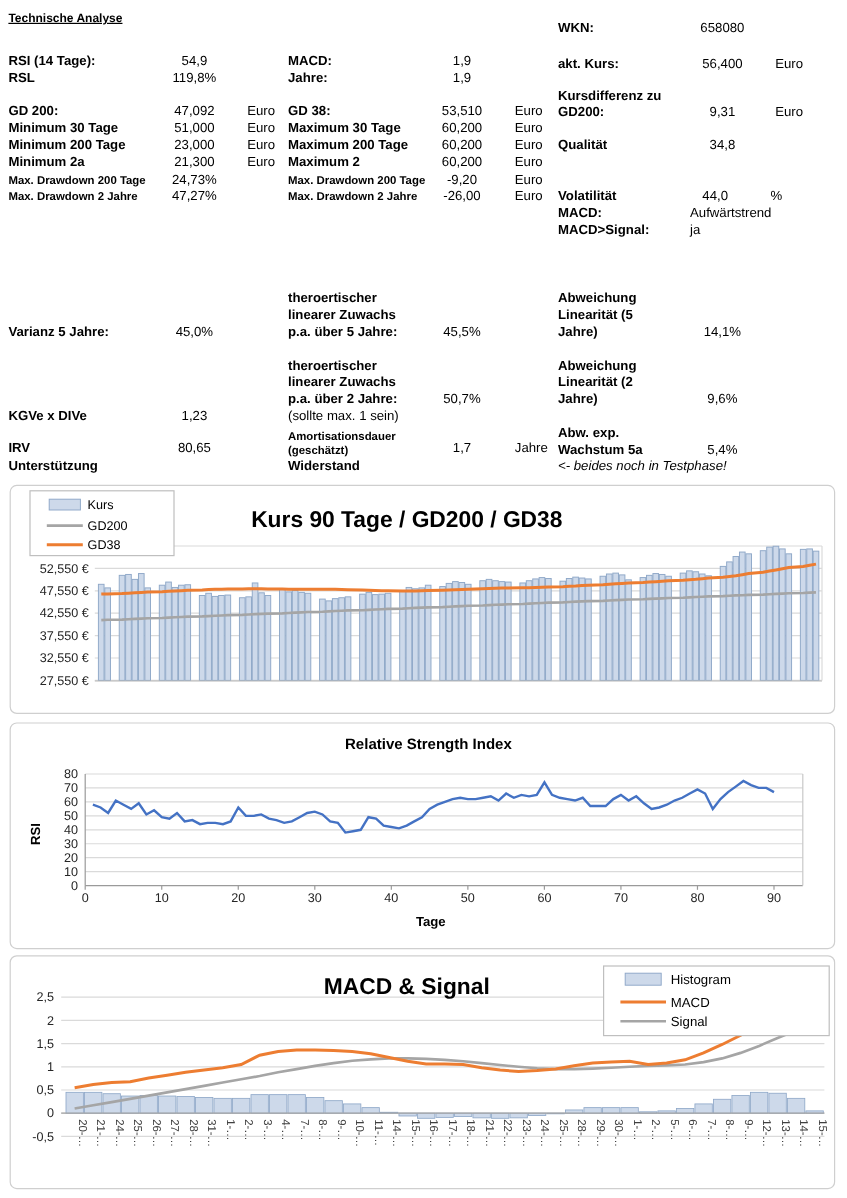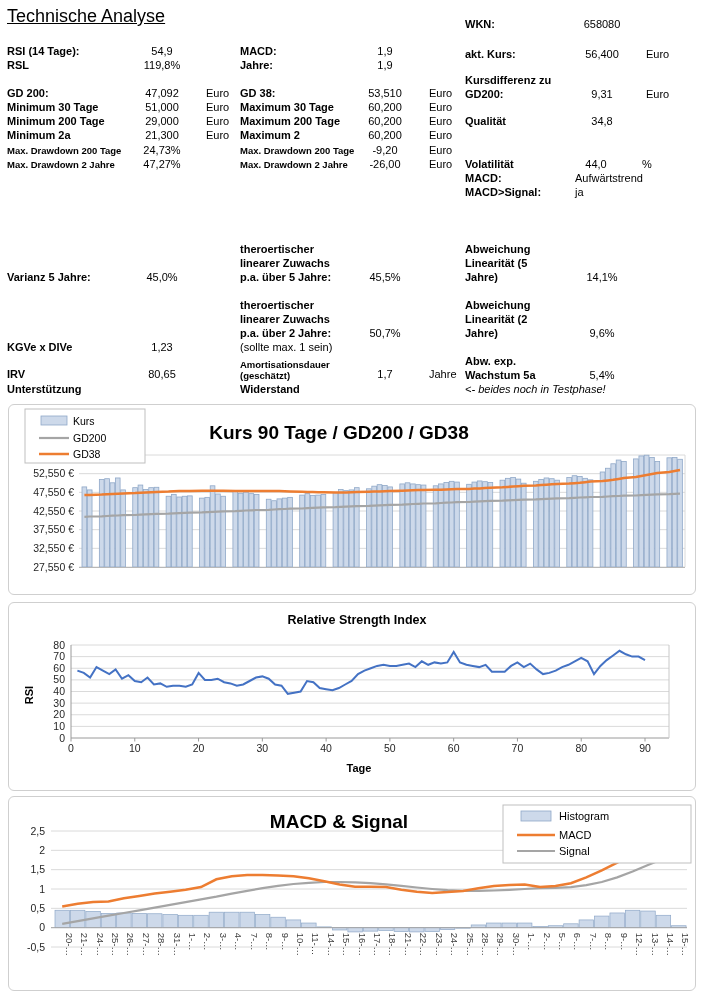--- a/index.html
+++ b/index.html
@@ -3,21 +3,21 @@
 <meta charset="utf-8">
 <style>
   html,body{margin:0;padding:0}
   body{width:706px;height:998px;background:#fff;position:relative;
        font-family:"Liberation Sans",sans-serif;color:#000;overflow:hidden}
   .c{position:absolute;white-space:nowrap;font-size:11px;line-height:12px}
   .b{font-weight:bold}
   .sm{font-size:9.5px}
   .it{font-style:italic}
   .vr{width:80px;text-align:center}
-  .pagetitle{font-size:18px;font-weight:normal;text-decoration:underline}
+  .pagetitle{font-size:10px;font-weight:bold;text-decoration:underline}
   .panel{position:absolute;left:8px;width:688px;background:#fff;
          border:1px solid #cfcfcf;border-radius:6px;box-sizing:border-box}
   svg{display:block}
 </style>
 </head>
 <body>
 
 <span class="c pagetitle" style="left:7px;top:10px">Technische Analyse</span>
 <span class="c b" style="left:465px;top:18px">WKN:</span>
 <span class="c vr" style="left:562px;top:18px">658080</span>
@@ -47,21 +47,21 @@
 <span class="c" style="left:429px;top:87px">Euro</span>
 
 <span class="c b" style="left:7px;top:101px">Minimum 30 Tage</span>
 <span class="c vr" style="left:122px;top:101px">51,000</span>
 <span class="c" style="left:206px;top:101px">Euro</span>
 <span class="c b" style="left:240px;top:101px">Maximum 30 Tage</span>
 <span class="c vr" style="left:345px;top:101px">60,200</span>
 <span class="c" style="left:429px;top:101px">Euro</span>
 
 <span class="c b" style="left:7px;top:115px">Minimum 200 Tage</span>
-<span class="c vr" style="left:122px;top:115px">29,000</span>
+<span class="c vr" style="left:122px;top:115px">23,000</span>
 <span class="c" style="left:206px;top:115px">Euro</span>
 <span class="c b" style="left:240px;top:115px">Maximum 200 Tage</span>
 <span class="c vr" style="left:345px;top:115px">60,200</span>
 <span class="c" style="left:429px;top:115px">Euro</span>
 <span class="c b" style="left:465px;top:115px">Qualität</span>
 <span class="c vr" style="left:562px;top:115px">34,8</span>
 
 <span class="c b" style="left:7px;top:129px">Minimum 2a</span>
 <span class="c vr" style="left:122px;top:129px">21,300</span>
 <span class="c" style="left:206px;top:129px">Euro</span>

